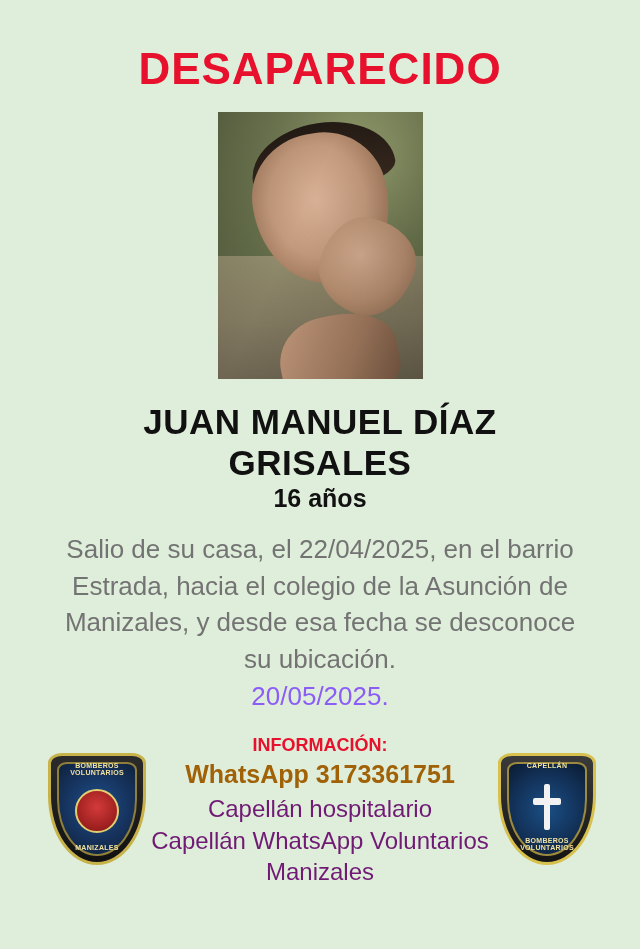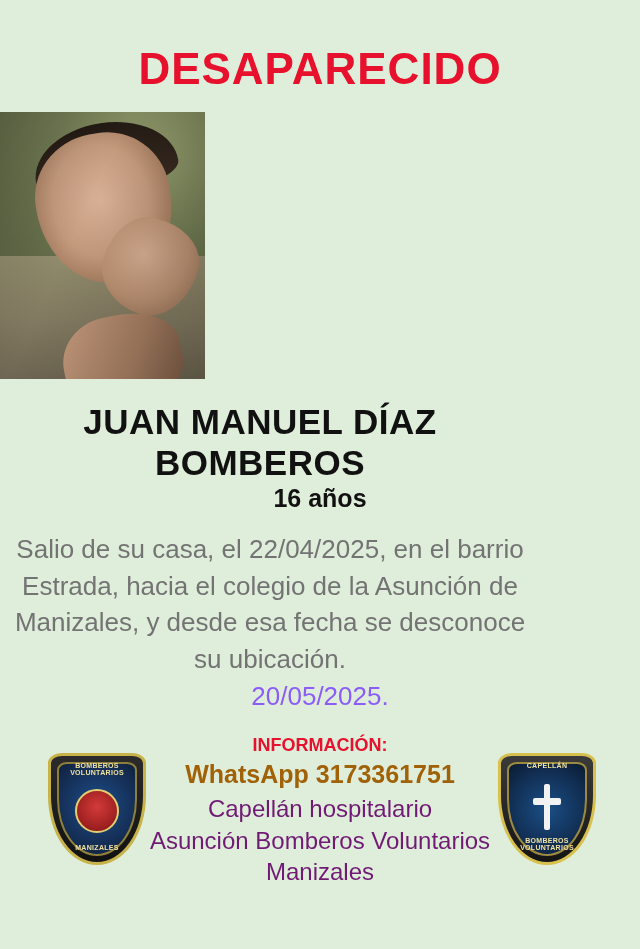--- a/index.html
+++ b/index.html
@@ -14,20 +14,21 @@
     overflow: hidden;
   }
   .poster {
     position: relative;
     width: 640px;
     height: 921px;
     background: #dfeeda;
     box-sizing: border-box;
     display: flex;
     flex-direction: column;
+    align-items: center;
   }
   .headline {
     margin-top: 44px;
     font-size: 44px;
     font-weight: bold;
     color: #e8112d;
     letter-spacing: 1px;
     text-align: center;
     font-family: "Liberation Sans", sans-serif;
   }
@@ -252,31 +253,31 @@
   <div class="photo-frame">
     <div class="photo-bg"></div>
     <div class="photo-ground"></div>
     <div class="photo-hair"></div>
     <div class="photo-face"></div>
     <div class="photo-arm"></div>
     <div class="photo-hand"></div>
     <div class="photo-shade"></div>
   </div>
 
-  <div class="name">JUAN MANUEL DÍAZ BOMBEROS</div>
+  <div class="name">JUAN MANUEL DÍAZ GRISALES</div>
   <div class="age">16 años</div>
 
   <div class="description">Salio de su casa, el 22/04/2025, en el barrio Estrada, hacia el colegio de la Asunción de Manizales, y desde esa fecha se desconoce su ubicación.</div>
   <div class="date-line">20/05/2025.</div>
 
   <div class="info-title">INFORMACIÓN:</div>
   <div class="whatsapp">WhatsApp 3173361751</div>
   <div class="contact-lines">
     <div>Capellán hospitalario</div>
-    <div>Asunción Bomberos Voluntarios</div>
+    <div>Capellán WhatsApp Voluntarios</div>
     <div>Manizales</div>
   </div>
 
   <div class="badge badge-left">
     <div class="shield shield-left"></div>
     <div class="shield-inner-left"></div>
     <div class="badge-text-top">BOMBEROS VOLUNTARIOS</div>
     <div class="badge-emblem-left"></div>
     <div class="badge-text-bottom">MANIZALES</div>
   </div>

